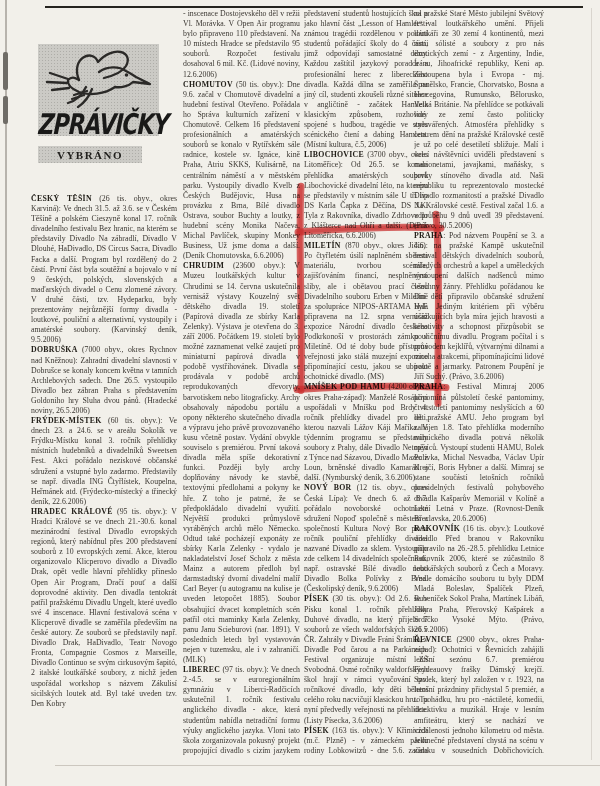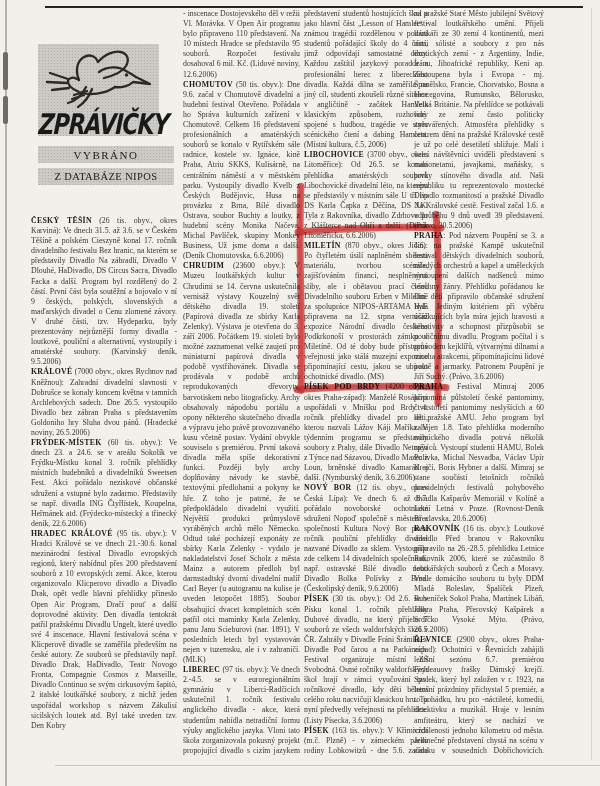--- a/index.html
+++ b/index.html
@@ -12,27 +12,27 @@
   .edge-mark.m2{top:96px;height:28px;}
   .stipple{background-color:#cbcac5;
     background-image:radial-gradient(#aeada8 0.6px, rgba(0,0,0,0) 0.7px);
     background-size:3px 3px;}
   .logo-box{position:absolute;left:38px;top:44px;width:121px;height:92px;}
   .logo-box svg{position:absolute;left:3px;top:2px;}
   .logo-script{position:absolute;left:0;bottom:-4px;width:100%;text-align:center;
     font-family:"DejaVu Sans",sans-serif;font-style:italic;font-weight:bold;
     font-size:22px;letter-spacing:-1px;color:#191918;white-space:nowrap;
     transform:scaleY(1.3) skewX(-4deg);transform-origin:50% 100%;}
-  .badge{position:absolute;left:38px;width:136px;height:17px;display:flex;
-    align-items:center;justify-content:center;font-weight:normal;color:#21201d;text-align:right;}
+  .badge{position:absolute;left:38px;width:104px;height:17px;display:flex;
+    align-items:center;justify-content:center;font-weight:bold;color:#21201d;text-align:right;}
   .badge.b1{top:146px;font-size:11px;letter-spacing:1.5px;}
   .badge.b2{top:168px;font-size:10.5px;letter-spacing:0.4px;}
   .col{position:absolute;top:9px;height:748px;overflow:hidden;
     font-size:7.8px;line-height:10.1px;text-align:justify;color:#3a3631;}
-  .col.c1{left:31px;top:194px;width:146px;height:562px;margin-top:22px;}
+  .col.c1{left:31px;top:194px;width:146px;height:562px;}
   .col.c2{left:183px;width:117px;}
   .col.c3{left:304px;width:124px;font-family:Liberation Serif, serif;}
   .col.c4{left:414px;width:130px;}
   .entry{margin:0;}
   .town{font-weight:bold;color:#23201a;letter-spacing:.3px;}
   .botshadow{position:absolute;left:55px;top:765px;width:545px;height:1px;background:#ccc7bf;}
   .rightshadow{position:absolute;left:591px;top:8px;width:1px;height:752px;background:#d9d5ce;}
   #red-marker{position:absolute;left:0;top:0;pointer-events:none;mix-blend-mode:multiply;}
 </style>
 </head>
@@ -55,39 +55,38 @@
         <path d="M28 42 L11 44"></path>
       <path d="M45 41 C41 49 35 55 27 57"></path>
       <path d="M51 43 C48 51 43 57 37 61"></path>
       <path d="M33 49 L46 45"></path>
         <path d="M31 53 L43 49"></path>
     </svg>
     <div class="logo-script">ZPRÁVIČKY</div>
   </div>
 
   <div class="badge b1 stipple">VYBRÁNO</div>
-  <div class="badge b2 stipple">Z DATABÁZE NIPOS</div>
 
   <div class="col c1">
       <p class="entry"><b class="town">ČESKÝ TĚŠÍN</b> (26 tis. obyv., okres Karviná): Ve dnech 31.5. až 3.6. se v Českém Těšíně a polském Cieszyně konal 17. ročník divadelního festivalu Bez hranic, na kterém se představily Divadlo Na zábradlí, Divadlo V Dlouhé, HaDivadlo, DS Circus Sacra, Divadlo Facka a další. Program byl rozdělený do 2 částí. První část byla soutěžní a bojovalo v ní 9 českých, polských, slovenských a maďarských divadel o Cenu zlomené závory. V druhé části, tzv. Hydeparku, byly prezentovány nejrůznější formy divadla - loutkové, pouliční a alternativní, vystoupily i amatérské soubory. (Karvinský deník, 9.5.2006)</p>
-      <p class="entry"><b class="town">KRÁLOVÉ</b> (7000 obyv., okres Rychnov nad Kněžnou): Zahradní divadelní slavnosti v Dobrušce se konaly koncem května v tamních Archlebových sadech. Dne 26.5. vystoupilo Divadlo bez zábran Praha s představením Goldoniho hry Sluha dvou pánů. (Hradecké noviny, 26.5.2006)</p>
+      <p class="entry"><b class="town">DOBRUŠKA</b> (7000 obyv., okres Rychnov nad Kněžnou): Zahradní divadelní slavnosti v Dobrušce se konaly koncem května v tamních Archlebových sadech. Dne 26.5. vystoupilo Divadlo bez zábran Praha s představením Goldoniho hry Sluha dvou pánů. (Hradecké noviny, 26.5.2006)</p>
       <p class="entry"><b class="town">FRÝDEK-MÍSTEK</b> (60 tis. obyv.): Ve dnech 23. a 24.6. se v areálu Sokolík ve Frýdku-Místku konal 3. ročník přehlídky místních hudebníků a divadelníků Sweetsen Fest. Akci pořádalo neziskové občanské sdružení a vstupné bylo zadarmo. Představily se např. divadla ING Čtyřlístek, Koupelna, Heřmánek atd. (Frýdecko-místecký a třinecký deník, 22.6.2006)</p>
       <p class="entry"><b class="town">HRADEC KRÁLOVÉ</b> (95 tis. obyv.): V Hradci Králové se ve dnech 21.-30.6. konal mezinárodní festival Divadlo evropských regionů, který nabídnul přes 200 představení souborů z 10 evropských zemí. Akce, kterou organizovalo Klicperovo divadlo a Divadlo Drak, opět vedle hlavní přehlídky přineslo Open Air Program, Dračí pouť a další doprovodné aktivity. Den divadla tentokrát patřil pražskému Divadlu Ungelt, které uvedlo své 4 inscenace. Hlavní festivalová scéna v Klicperově divadle se zaměřila především na české autory. Ze souborů se představily např. Divadlo Drak, HaDivadlo, Teatr Novogo Fronta, Compagnie Cosmos z Marseille, Divadlo Continuo se svým cirkusovým šapitó, 2 italské loutkářské soubory, z nichž jeden uspořádal workshop s názvem Zákulisí sicilských loutek atd. Byl také uveden tzv. Den Kobry</p>
     </div>
   <div class="col c2">
       <p class="entry">- inscenace Dostojevského děl v režii Vl. Morávka. V Open Air programu bylo připraveno 110 představení. Na 10 místech Hradce se představilo 95 souborů. Rozpočet festivalu dosahoval 6 mil. Kč. (Lidové noviny, 12.6.2006)</p>
       <p class="entry"><b class="town">CHOMUTOV</b> (50 tis. obyv.): Dne 9.6. začal v Chomutově divadelní a hudební festival Otevřeno. Pořádala ho Správa kulturních zařízení v Chomutově. Celkem 16 představení profesionálních a amatérských souborů se konalo v Rytířském sále radnice, kostele sv. Ignáce, kině Praha, Atriu SKKS, Kulisárně, na centrálním náměstí a v městském parku. Vystoupily divadlo Kvelb z Českých Budějovic, Husa na provázku z Brna, Bílé divadlo Ostrava, soubor Buchty a loutky, z hudební scény Monika Načeva, Michal Pavlíček, skupiny Monkey Business, Už jsme doma a další. (Deník Chomutovska, 6.6.2006)</p>
       <p class="entry"><b class="town">CHRUDIM</b> (23600 obyv.): V Muzeu loutkářských kultur v Chrudimi se 14. června uskutečnila vernisáž výstavy Kouzelný svět dětského divadla 19. století (Papírová divadla ze sbírky Karla Zelenky). Výstava je otevřena do 3. září 2006. Počátkem 19. století bylo možné zaznamenat velké zaujetí pro miniaturní papírová divadla v podobě vystřihovánek. Divadla se prodávala v podobě archů reprodukovaných dřevoryty, barvotiskem nebo litograficky. Archy obsahovaly nápodobu portálu a opony některého skutečného divadla a výpravu jeho právě provozovaného kusu včetně postav. Vydání obvykle souviselo s premiérou. První taková divadla měla spíše dekorativní funkci. Později byly archy doplňovány návody ke stavbě, textovými předlohami a pokyny ke hře. Z toho je patrné, že se předpokládalo divadelní využití. Největší produkci průmyslově vyráběných archů mělo Německo. Odtud také pocházejí exponáty ze sbírky Karla Zelenky - vydalo je nakladatelství Josef Scholz z města Mainz a autorem předloh byl darmstadtský dvorní divadelní malíř Carl Beyer (u autogramu na kulise je uveden letopočet 1885). Soubor obsahující dvacet kompletních scén patřil otci maminky Karla Zelenky, panu Janu Scieburovi (nar. 1891). V posledních letech byl vystavován nejen v tuzemsku, ale i v zahraničí. (MLK)</p>
       <p class="entry"><b class="town">LIBEREC</b> (97 tis. obyv.): Ve dnech 2.-4.5. se v euroregionálním gymnáziu v Liberci-Radčicích uskutečnil 1. ročník festivalu anglického divadla - akce, která studentům nabídla netradiční formu výuky anglického jazyka. Vloni tato škola zorganizovala pokusný projekt propojující divadlo s cizím jazykem a uvítala ještě další 2 školy z Liberce a Jablonce nad Nisou s představeními v angličtině. Tento nultý ročník také obsahoval jednodenní dílny. Letošní 1. ročník festivalu přinesl</p>
     </div>
   <div class="col c3">
       <p class="entry">představení studentů hostujících škol a jako hlavní část „Lesson of Hamlet“ - známou tragédii rozdělenou v podání studentů pořádající školy do 4 částí, jimž odpovídají samostatné dílny. Každou zaštítil jazykový poradce a profesionální herec z libereckého divadla. Každá dílna se zaměřila na jiný cíl, studenti zkoušeli různé situace v angličtině - začátek Hamleta klasickým způsobem, rozhovory spojené s hudbou, tragédie ve stylu scénického čtení a dabing Hamleta. (Místní kultura, č.5, 2006)</p>
       <p class="entry"><b class="town">LIBOCHOVICE</b> (3700 obyv., okres Litoměřice): Od 26.5. se konala přehlídka amatérských souborů Libochovické divadelní léto, na kterém se představily v místním sále U tří lip DS Karla Čapka z Děčína, DS J.K. Tyla z Rakovníka, divadlo Zdrhovadlo z Klášterce nad Ohří a další. (Deník Litoměřicka, 6.6.2006)</p>
       <p class="entry" id="boxed-article"><b class="town">MILETÍN</b> (870 obyv., okres Jičín): Po čtyřletém úsilí naplněném sběrem materiálu, tvorbou scénáře, zajišťováním financí, nesplněnými sliby, ale i obětavou prací členů Divadelního souboru Erben v Miletíně za spolupráce NIPOS-ARTAMA byla připravena na 12. srpna vernisáž expozice Národní divadlo českého Podkrkonoší v prostorách zámku v Miletíně. Od té doby bude přístupná veřejnosti jako stálá muzejní expozice připomínající cestu, jakou se ubíralo ochotnické divadlo. (MS)</p>
-      <p class="entry"><b class="town">PÍSEK POD BRDY</b> (4200 obyv., okres Praha-západ): Manželé Rosákovi uspořádali v Mníšku pod Brdy 4. ročník přehlídky divadel pro děti, kterou nazvali Lážov Káji Maříka. V týdenním programu se představily soubory z Prahy, dále Divadlo Netopýr z Týnce nad Sázavou, Divadlo Mazec z Loun, brněnské divadlo Kamarád a další. (Nymburský deník, 3.6.2006)</p>
+      <p class="entry"><b class="town">MNÍŠEK POD HAMU</b> (4200 obyv., okres Praha-západ): Manželé Rosákovi uspořádali v Mníšku pod Brdy 4. ročník přehlídky divadel pro děti, kterou nazvali Lážov Káji Maříka. V týdenním programu se představily soubory z Prahy, dále Divadlo Netopýr z Týnce nad Sázavou, Divadlo Mazec z Loun, brněnské divadlo Kamarád a další. (Nymburský deník, 3.6.2006)</p>
       <p class="entry"><b class="town">NOVÝ BOR</b> (12 tis. obyv., okres Česká Lípa): Ve dnech 6. až 8.7. pořádalo novoborské ochotnické sdružení Nopoď společně s městem a společností Kultura Nový Bor první ročník pouliční přehlídky divadel nazvané Divadlo za sklem. Vystoupilo zde celkem 14 divadelních společností, např. ostravské Bílé divadlo nebo Divadlo Bolka Polívky z Brna. (Českolipský deník, 9.6.2006)</p>
       <p class="entry"><b class="town">PÍSEK</b> (30 tis. obyv.): Od 2.6. se v Písku konal 1. ročník přehlídky Duhové divadlo, na který přijelo 7 souborů ze všech waldorfských škol v ČR. Zahrály v Divadle Fráni Šrámka, v Divadle Pod čarou a na Parkánech. Festival organizuje místní ZŠ Svobodná. Osmé ročníky waldorfských škol hrají v rámci vyučování tzv. ročníkové divadlo, kdy děti během celého roku nacvičují klasickou hru. Tu nyní předvedly veřejnosti na přehlídce. (Listy Písecka, 3.6.2006)</p>
       <p class="entry"><b class="town">PÍSEK</b> (163 tis. obyv.): V Křimicích (m.č. Plzně) - v zámeckém parku rodiny Lobkowitzů - dne 5.6. začala týdenní akce Divadlo na zámku, na které se představil plzeňský Divadelní spolek Jezírko. (Plzeňský deník, 5.6.2006)</p>
     </div>
   <div class="col c4">
       <p class="entry">na pražské Staré Město jubilejní Světový festival loutkářského umění. Přijeli loutkáři ze 30 zemí 4 kontinentů, mezi nimi sólisté a soubory z pro nás exotických zemí - z Argentiny, Indie, Íránu, Jihoafrické republiky, Keni ap. Zastoupena byla i Evropa - mj. Španělsko, Francie, Chorvatsko, Bosna a Hercegovina, Rumunsko, Bělorusko, Velká Británie. Na přehlídce se potkávali lidé ze zemí často politicky znesvářených. Atmosféra přehlídky s centrem dění na pražské Královské cestě je už po celé desetiletí sbližuje. Malí i velcí návštěvníci uviděli představení s marionetami, javajkami, maňásky, s prvky stínového divadla atd. Naši republiku tu reprezentovalo mostecké Divadlo rozmanitostí a pražské Divadlo Na Královské cestě. Festival začal 1.6. a v průběhu 9 dnů uvedl 39 představení. (Právo, 30.5.2006)</p>
       <p class="entry"><b class="town">PRAHA</b>: Pod názvem Poupění se 3. a 4.6. na pražské Kampě uskutečnil festival dětských divadelních souborů, mladých orchestrů a kapel a uměleckých vystoupení dalších nadšenců mimo všechny žánry. Přehlídku pořádanou ke Dni dětí připravilo občanské sdružení HaF. Jediným kritériem při výběru účinkujících byla míra jejich hravosti a kreativity a schopnost přizpůsobit se pouličnímu divadlu. Program počítal i s průvodem kejklířů, výtvarnými dílnami a mnoha atrakcemi, připomínajícími lidové poutě a jarmarky. Patronem Poupění je Jiří Suchý. (Právo, 3.6.2006)</p>
       <p class="entry"><b class="town">PRAHA</b>: Festival Mimraj 2006 připomíná půlstoletí české pantomimy, čtvrtstoletí pantomimy neslyšících a 60 let pražské AMU. Jeho program byl zahájen 1.8. Tato přehlídka moderního mimického divadla potrvá několik měsíců. Vystoupí studenti HAMU, Bolek Polívka, Michal Nesvadba, Václav Upír Krejčí, Boris Hybner a další. Mimraj se stane součástí letošních ročníků pravidelných festivalů pohybového divadla Kašparův Memoriál v Kolíně a Letní Letná v Praze. (Rovnost-Deník Břeclavska, 20.6.2006)</p>
       <p class="entry"><b class="town">RAKOVNÍK</b> (16 tis. obyv.): Loutkové divadlo Před branou v Rakovníku připravilo na 26.-28.5. přehlídku Letnice Rakovník 2006, které se zúčastnilo 8 loutkářských souborů z Čech a Moravy. Vedle domácího souboru tu byly DDM Mladá Boleslav, Špalíček Plzeň, Bubeníček Sokol Praha, Martínek Libáň, Jiskra Praha, Přerovský Kašpárek a Srdíčko Vysoké Mýto. (Právo, 26.5.2006)</p>
       <p class="entry"><b class="town">ŘEVNICE</b> (2900 obyv., okres Praha-západ): Ochotníci v Řevnicích zahájili letošní sezónu 6.7. premiérou Feydeauovy frašky Dámský krejčí. Spolek, který byl založen v r. 1923, na letošní prázdniny přichystal 5 premiér, a to pohádku, hru pro -náctileté, komedii, detektivku a muzikál. Hraje v lesním amfiteátru, který se nachází ve vzdálenosti jednoho kilometru od města. Jedinečné představení chystá na scénu v zámku v sousedních Dobřichovicích. Společně s profesionály, kteří bydlí u řeky Berounky (např. P. Vítkem, V. Čechem či Š. Rakem),</p>

